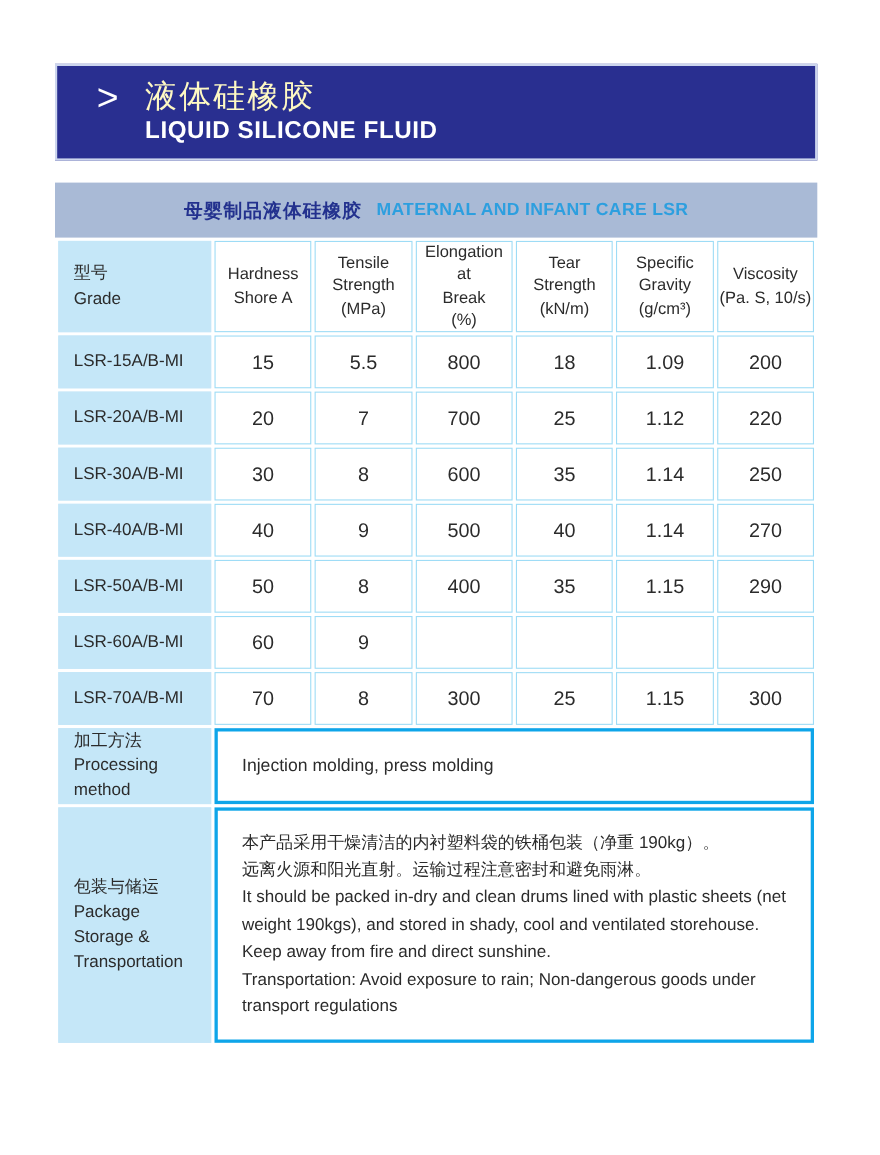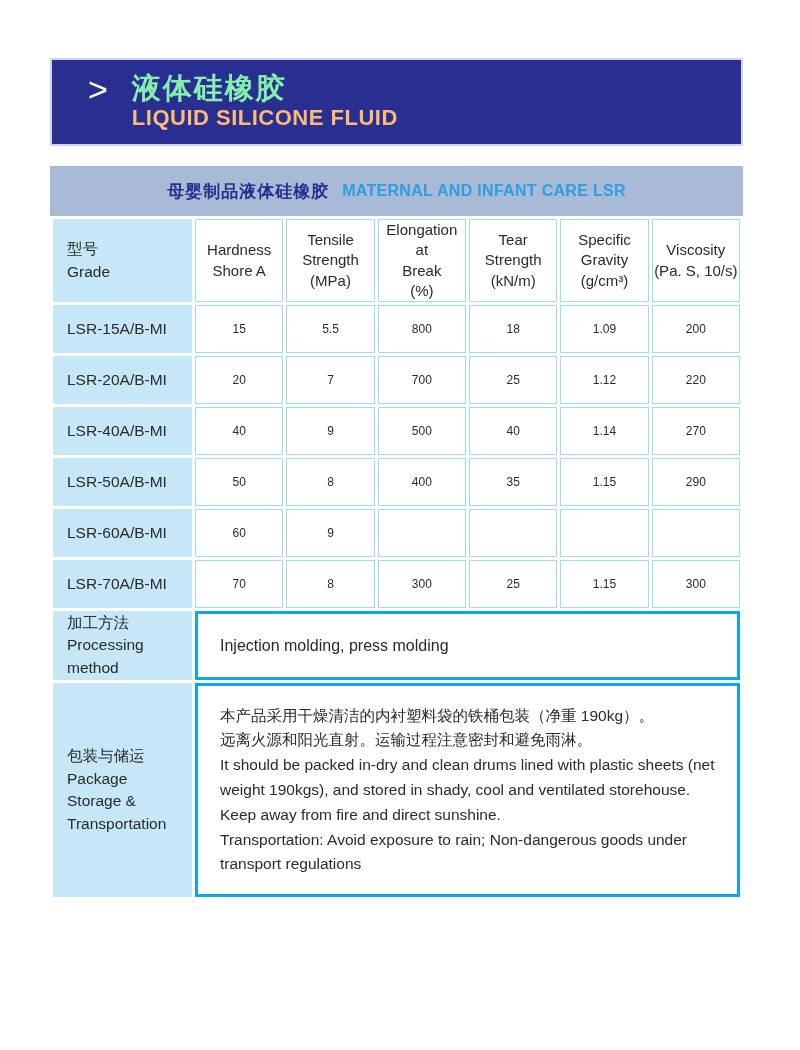--- a/index.html
+++ b/index.html
@@ -24,28 +24,28 @@
   }
   .chevron {
     color: #ffffff;
     font-size: 34px;
     line-height: 1;
     margin-top: -26px;
     font-weight: 500;
   }
   .banner-titles { margin-left: 24px; }
   .banner-zh {
-    color: #86efac;
+    color: #fef9c3;
     font-size: 29px;
-    font-weight: 700;
+    font-weight: 400;
     letter-spacing: 2px;
     line-height: 1.15;
   }
   .banner-en {
-    color: #fdba74;
+    color: #ffffff;
     font-size: 22px;
     font-weight: 700;
     letter-spacing: 0.5px;
     line-height: 1.2;
   }
 
   
   .sheet { margin-top: 20px; }
   .sheet-title {
     background: #a9bad6;
@@ -77,21 +77,21 @@
     vertical-align: middle;
     white-space: pre-line;
     line-height: 1.35;
   }
   td.val {
     background: #ffffff;
     border: 1px solid #9edcf6;
     height: 48px;
     text-align: center;
     vertical-align: middle;
-    font-size: 12px;
+    font-size: 18px;
   }
   .label-cell {
     background: #c5e7f8;
     border: 1px solid #c5e7f8;
     text-align: left;
     vertical-align: middle;
     padding-left: 13px;
     padding-right: 8px;
     white-space: pre-line;
     line-height: 1.45;
@@ -179,20 +179,29 @@
           <tr>
             <td class="label-cell">LSR-20A/B-MI</td>
             <td class="val">20</td>
             <td class="val">7</td>
             <td class="val">700</td>
             <td class="val">25</td>
             <td class="val">1.12</td>
             <td class="val">220</td>
           </tr>
           <tr>
+            <td class="label-cell">LSR-30A/B-MI</td>
+            <td class="val">30</td>
+            <td class="val">8</td>
+            <td class="val">600</td>
+            <td class="val">35</td>
+            <td class="val">1.14</td>
+            <td class="val">250</td>
+          </tr>
+          <tr>
             <td class="label-cell">LSR-40A/B-MI</td>
             <td class="val">40</td>
             <td class="val">9</td>
             <td class="val">500</td>
             <td class="val">40</td>
             <td class="val">1.14</td>
             <td class="val">270</td>
           </tr>
           <tr>
             <td class="label-cell">LSR-50A/B-MI</td>

